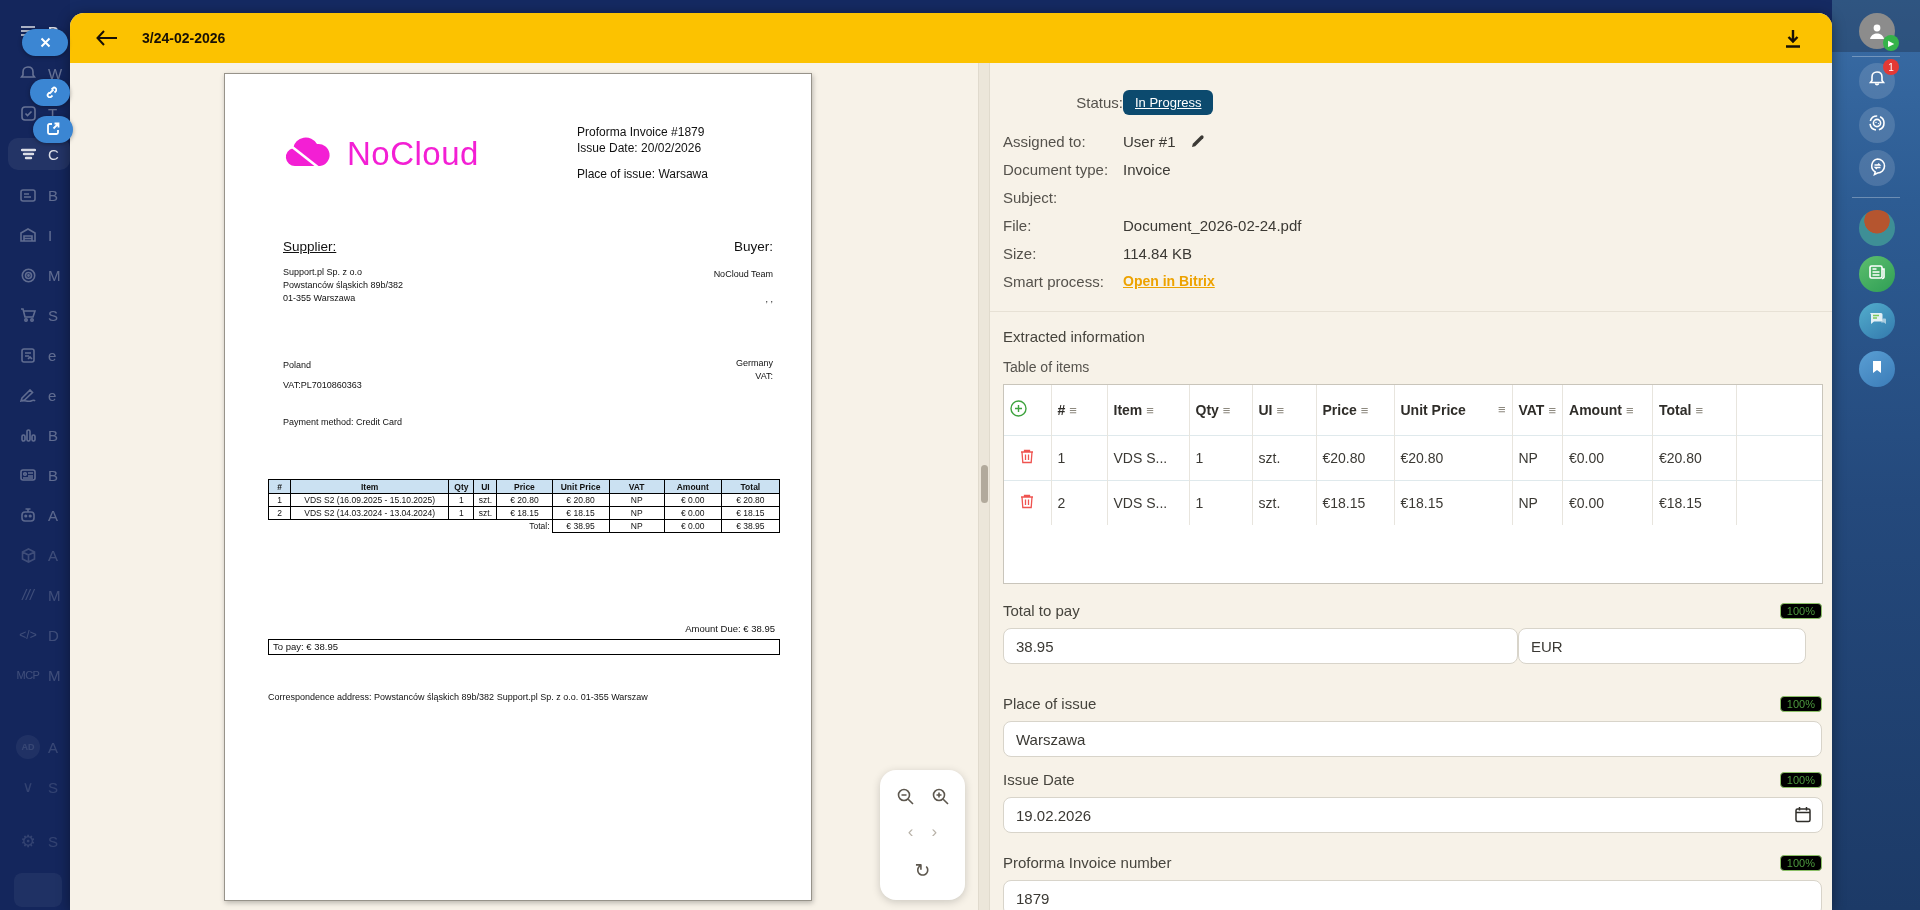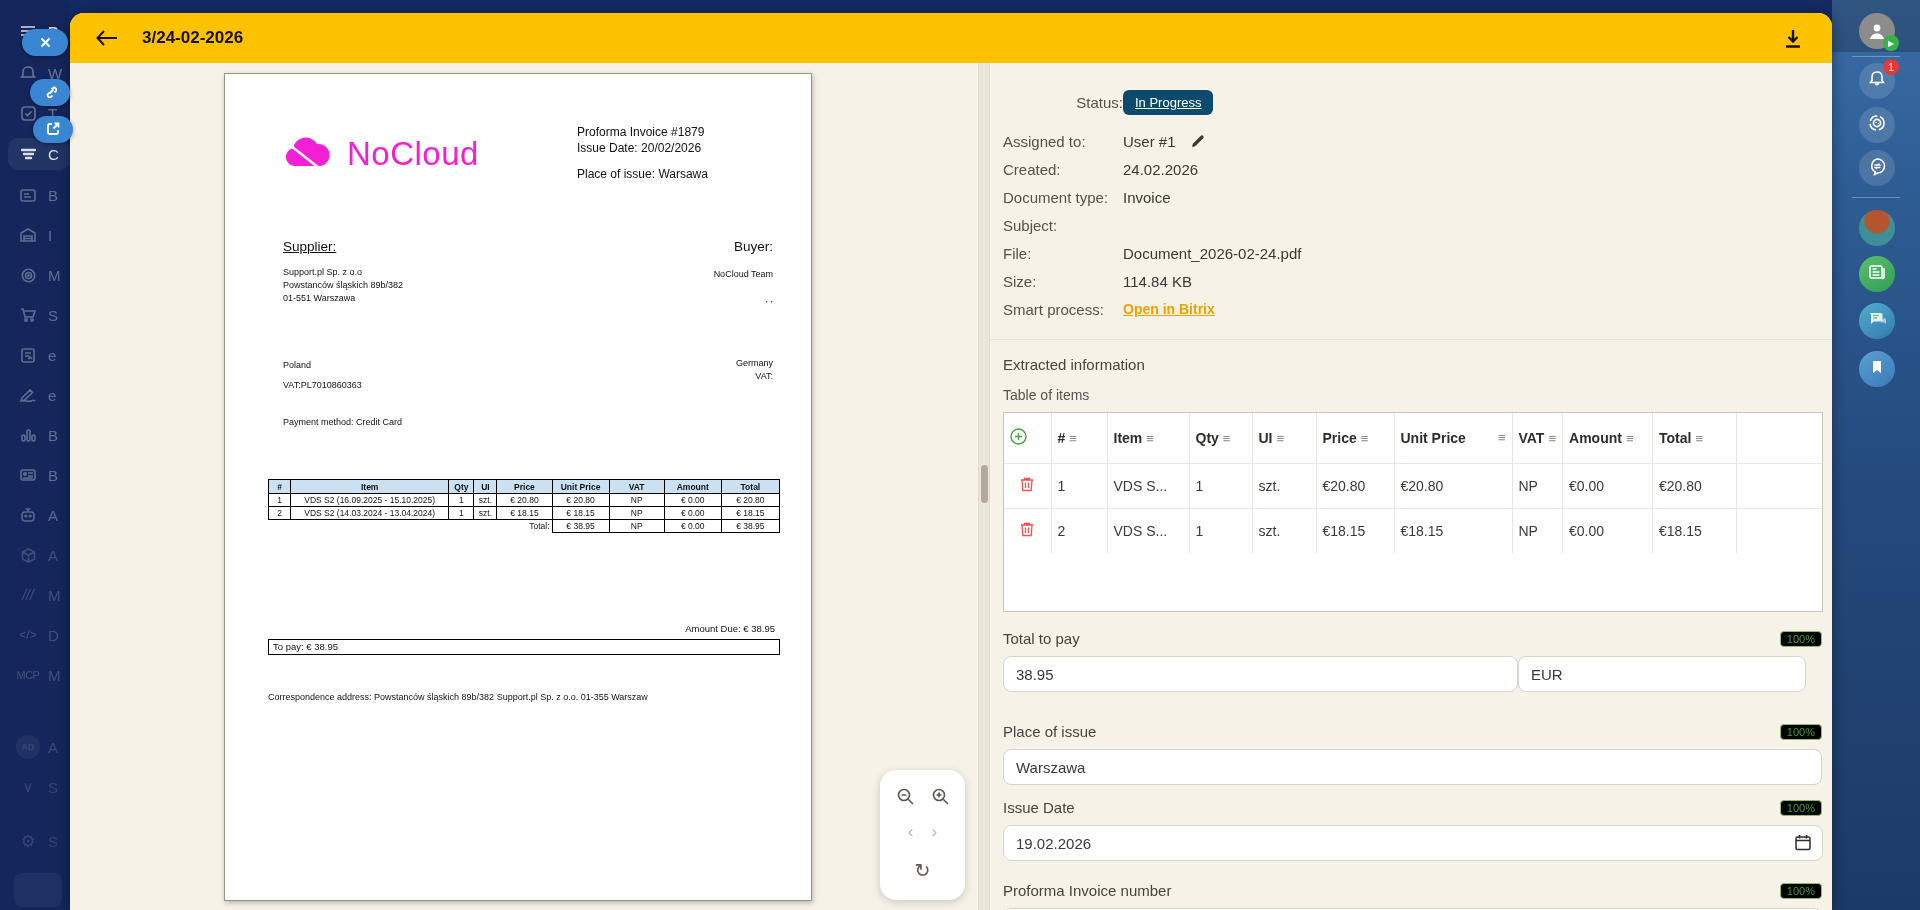--- a/index.html
+++ b/index.html
@@ -30,21 +30,21 @@
   .rr-glass { background:rgba(255,255,255,.14); }
   .rr-badge { position:absolute; width:16px; height:16px; border-radius:50%; color:#fff; font-size:10px;
     display:flex; align-items:center; justify-content:center; z-index:2; }
   .rr-circle svg { stroke:#fff; fill:none; stroke-width:1.6; }
 
   
   .modal { position:absolute; left:70px; top:13px; width:1762px; height:897px; background:#f7f2e8;
     border-radius:14px 14px 0 0; z-index:10; overflow:hidden; box-shadow:0 2px 14px rgba(0,0,0,.4); }
   .modal-header { height:50px; background:#fcc200; display:flex; align-items:center; padding:0 26px; }
   .back-btn { width:28px; height:28px; display:flex; align-items:center; cursor:pointer; }
-  .modal-title { font-size:17px; font-weight:700; color:#171006; margin-left:18px;text-align:center; }
+  .modal-title { font-size:14px; font-weight:700; color:#171006; margin-left:18px;text-align:center; }
   .dl-btn { margin-left:auto; width:26px; height:26px; display:flex; align-items:center; justify-content:center; cursor:pointer; }
   .modal-body { position:relative; display:flex; height:847px; }
 
   
   .preview-pane { position:relative; width:908px; height:847px; background:#f7f2e8; }
   .pdf-page { position:absolute; left:154px; top:10px; width:588px; height:828px; background:#fff;
     border:1px solid #97938a; box-shadow:1px 2px 5px rgba(0,0,0,.25); font-family:"Liberation Sans",sans-serif; color:#111; }
 
   .doc-logo { position:absolute; left:56px; top:60px; display:flex; align-items:center; }
   .doc-logo-text { font-size:33px; color:#f31fd4; margin-left:10px; letter-spacing:.5px; }
@@ -372,21 +372,21 @@
           <div style="height:10px;"></div>
           <div>Place of issue: Warsawa</div>
         </div>
 
         <div class="doc-h" style="position:absolute;left:58px;top:165px;text-decoration:underline;">Supplier:</div>
         <div class="doc-h" style="position:absolute;right:38px;top:165px;">Buyer:</div>
 
         <div class="doc-sm" style="position:absolute;left:58px;top:192px;">
           <div>Support.pl Sp. z o.o</div>
           <div>Powstanców śląskich 89b/382</div>
-          <div>01-551 Warszawa</div>
+          <div>01-355 Warszawa</div>
         </div>
         <div class="doc-sm doc-right" style="position:absolute;right:38px;top:194px;">
           <div>NoCloud Team</div>
           <div style="height:12px;"></div>
           <div>, ,</div>
         </div>
 
         <div class="doc-sm" style="position:absolute;left:58px;top:285px;">Poland</div>
         <div class="doc-sm doc-right" style="position:absolute;right:38px;top:283px;">
           <div>Germany</div>
@@ -491,24 +491,20 @@
         <span class="status-badge">In Progress</span>
       </div>
       <div class="meta-row" style="margin-top:8px;">
         <span class="meta-label">Assigned to:</span>
         <span class="meta-value">User #1</span>
         <span class="edit-pencil">
           <svg width="15" height="15" viewBox="0 0 15 15">
               <path d="M2 13l.8-3.2 8-8a1.7 1.7 0 012.4 2.4l-8 8z" fill="#3b3934"></path>
             </svg>
           </span>
-      </div>
-      <div class="meta-row">
-        <span class="meta-label">Created:</span>
-        <span class="meta-value">24.02.2026</span>
       </div>
       <div class="meta-row">
         <span class="meta-label">Document type:</span>
         <span class="meta-value">Invoice</span>
       </div>
       <div class="meta-row">
         <span class="meta-label">Subject:</span>
         <span class="meta-value"></span>
       </div>
       <div class="meta-row">

